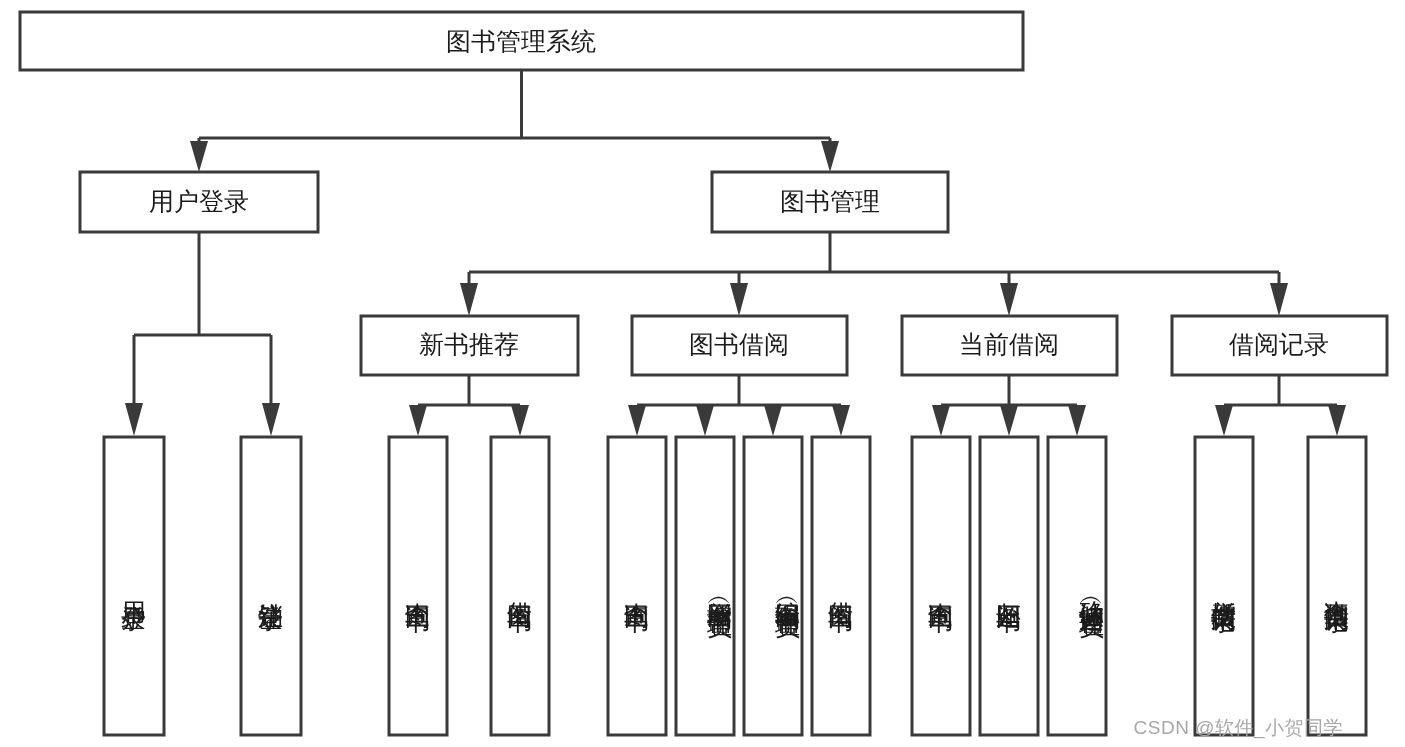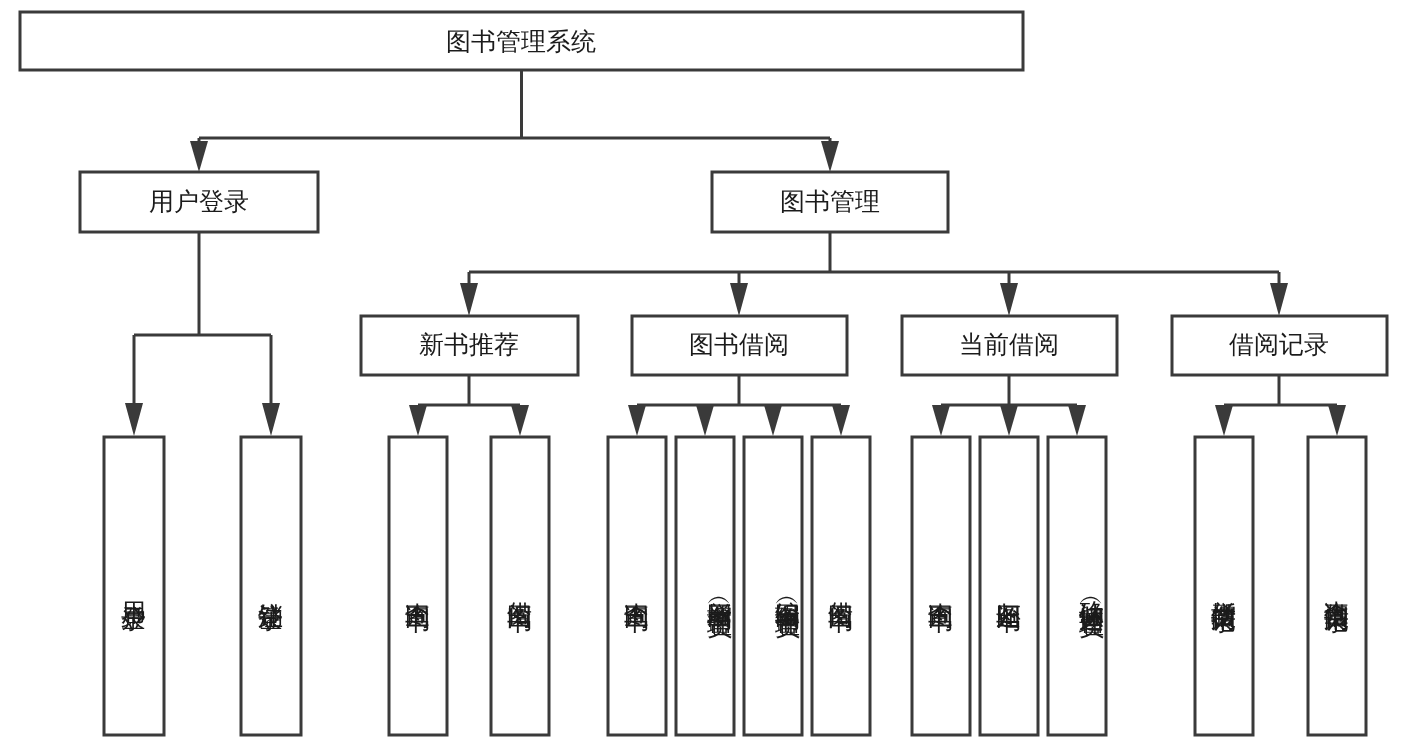--- a/index.html
+++ b/index.html
@@ -215,13 +215,14 @@
   <div class="vlabel" style="left:744px; top:437px; width:58px; height:298px; align-items:flex-start; padding-top:8px; box-sizing:border-box;">编辑图书（管理员）</div>
   <div class="vlabel" style="left:812px; top:437px; width:58px; height:298px;">借阅图书</div>
 
   <div class="vlabel" style="left:912px; top:437px; width:58px; height:298px;">查询图书</div>
   <div class="vlabel" style="left:980px; top:437px; width:58px; height:298px;">归还图书</div>
   <div class="vlabel" style="left:1048px; top:437px; width:58px; height:298px; align-items:flex-start; padding-top:8px; box-sizing:border-box;">确认归还（管理员）</div>
 
   <div class="vlabel" style="left:1195px; top:437px; width:58px; height:298px;">新增借阅记录</div>
   <div class="vlabel" style="left:1308px; top:437px; width:58px; height:298px;">查询借阅记录</div>
 
+  <div class="watermark">CSDN @软件_小贺同学</div>
 </div>
 
 </body></html>

